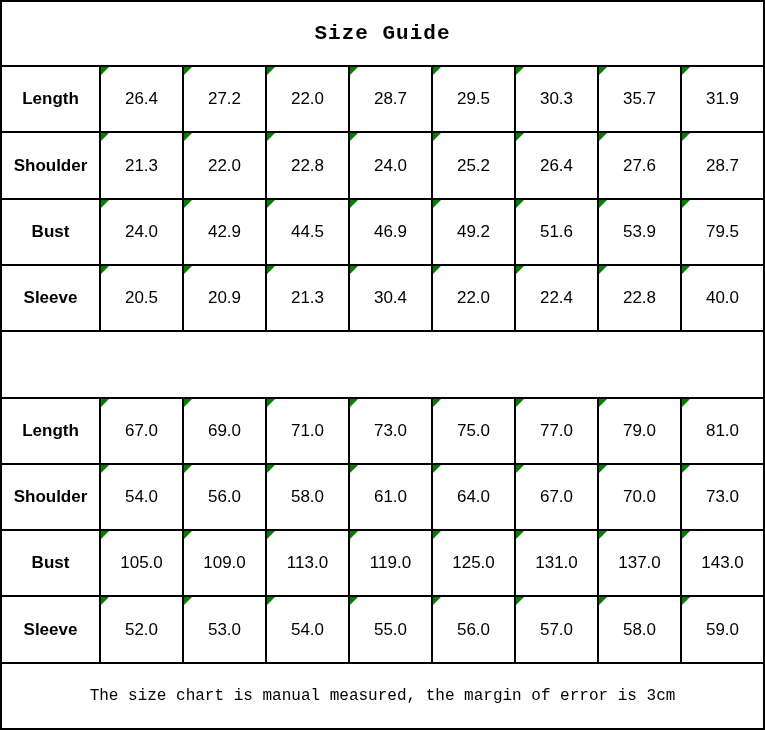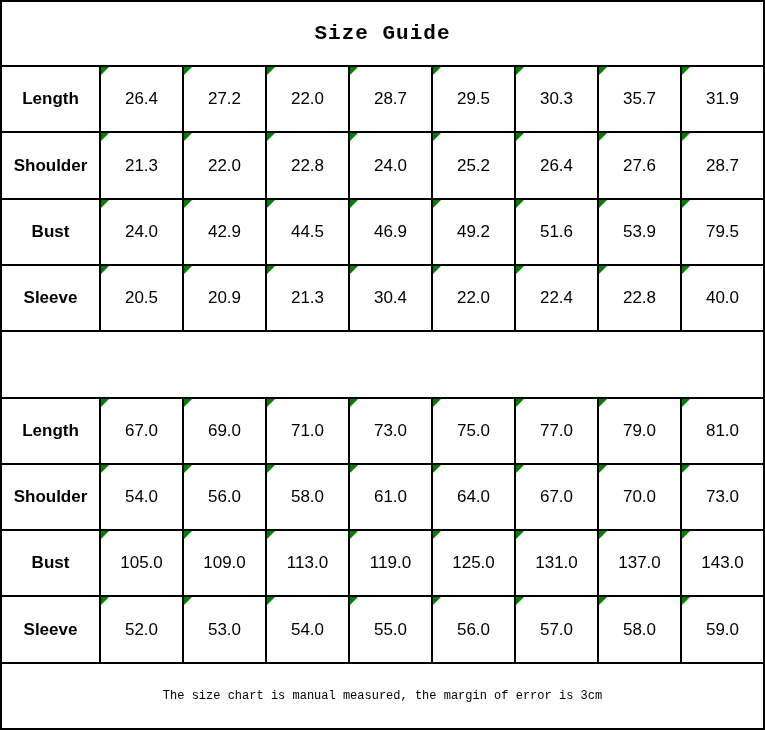--- a/index.html
+++ b/index.html
@@ -55,21 +55,21 @@
     top: 0;
     left: 0;
     width: 0;
     height: 0;
     border-top: 8px solid var(--marker-color);
     border-right: 8px solid transparent;
   }
   .gap-cell { background: var(--bg-color); }
   .footer-cell {
     font-family: "Liberation Mono", "DejaVu Sans Mono", monospace;
-    font-size: 12px;
+    font-size: 16px;
     letter-spacing: 0px;
   }
 </style>
 </head>
 <body>
 
 <table class="size-table">
   <colgroup>
     <col style="width:99px">
     <col>

